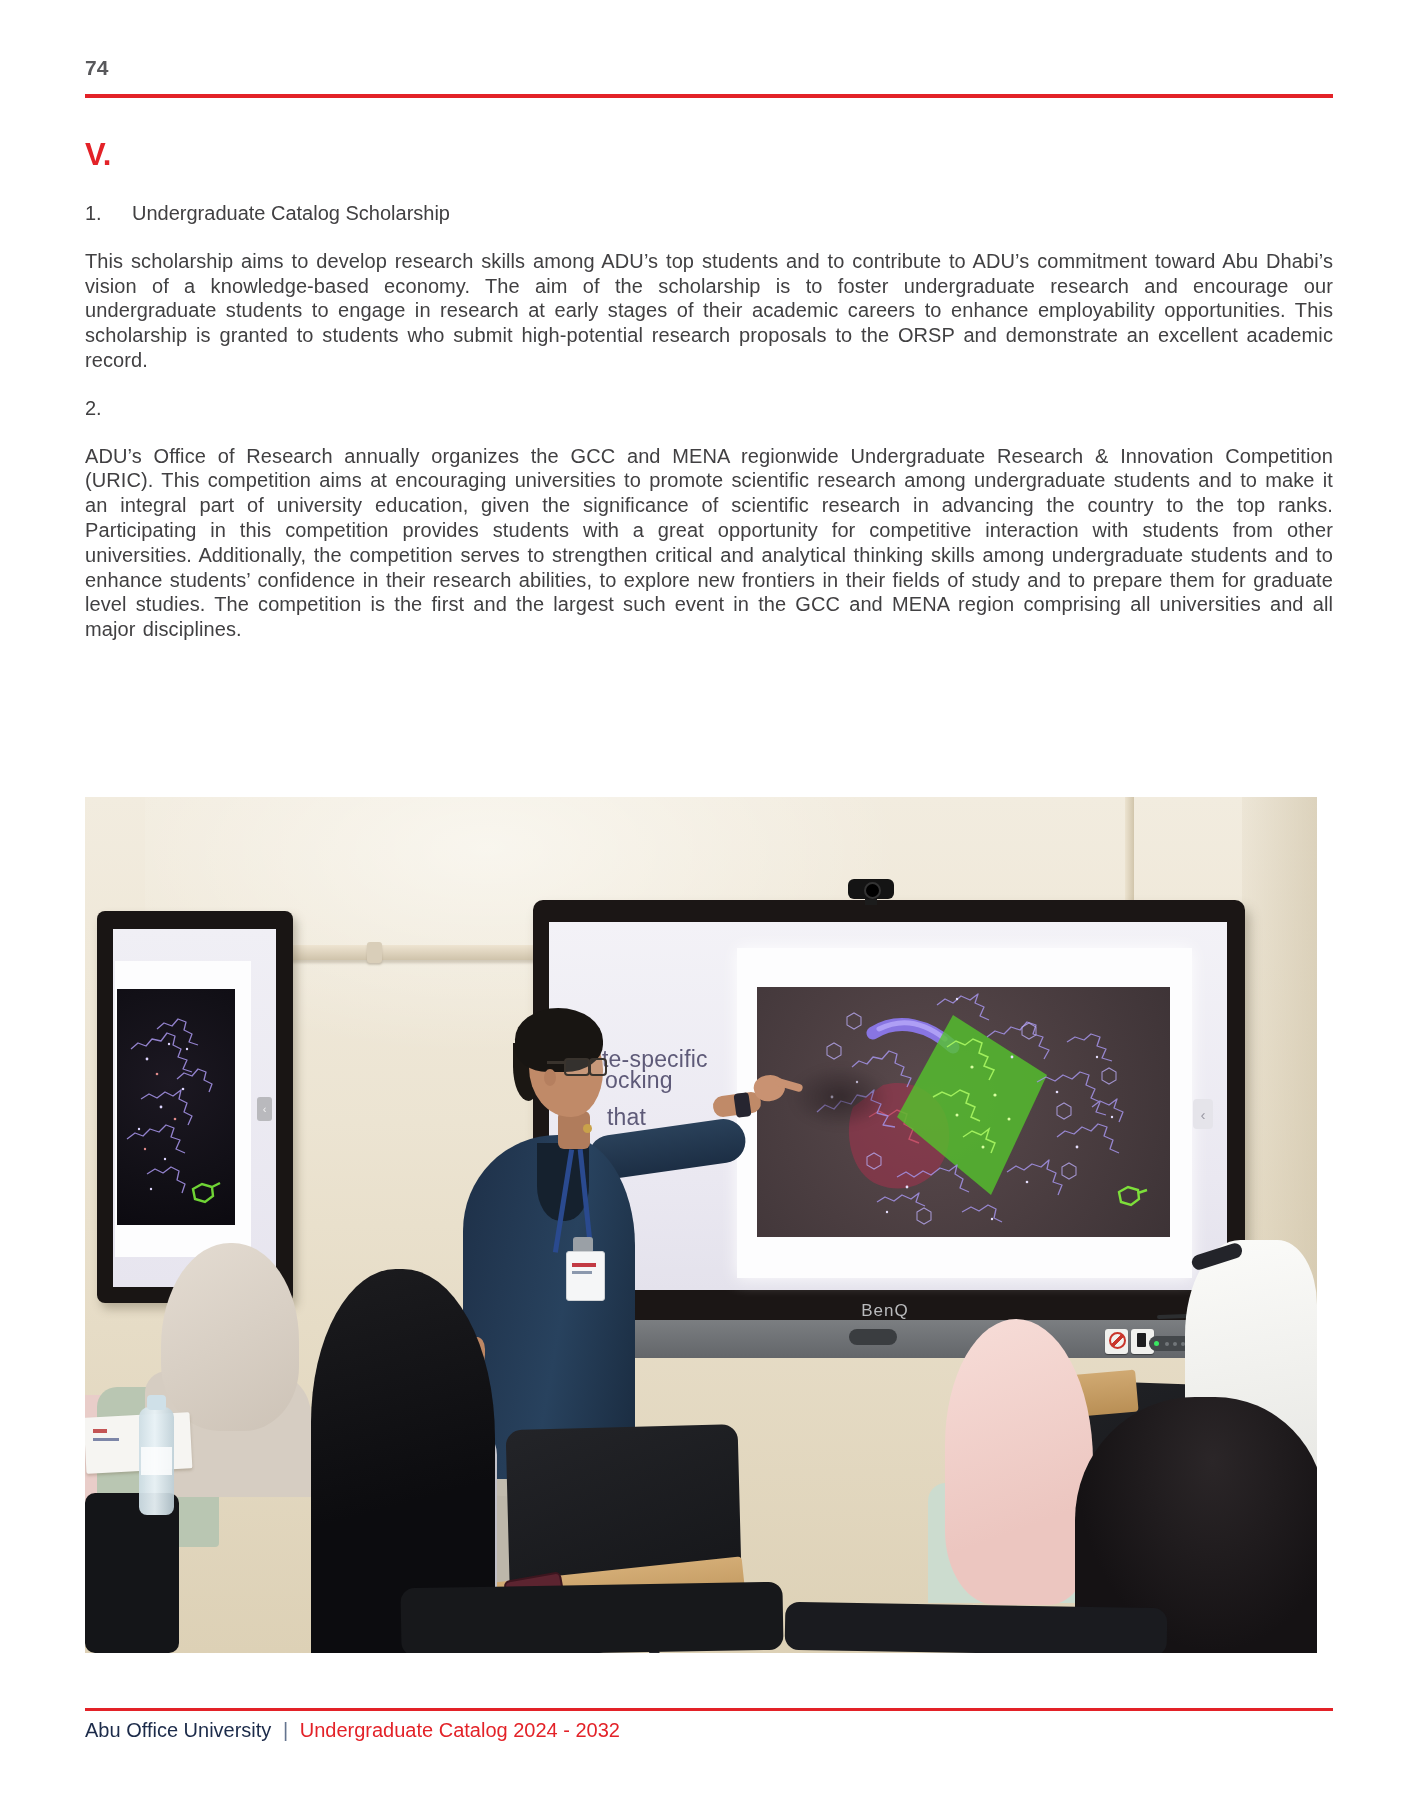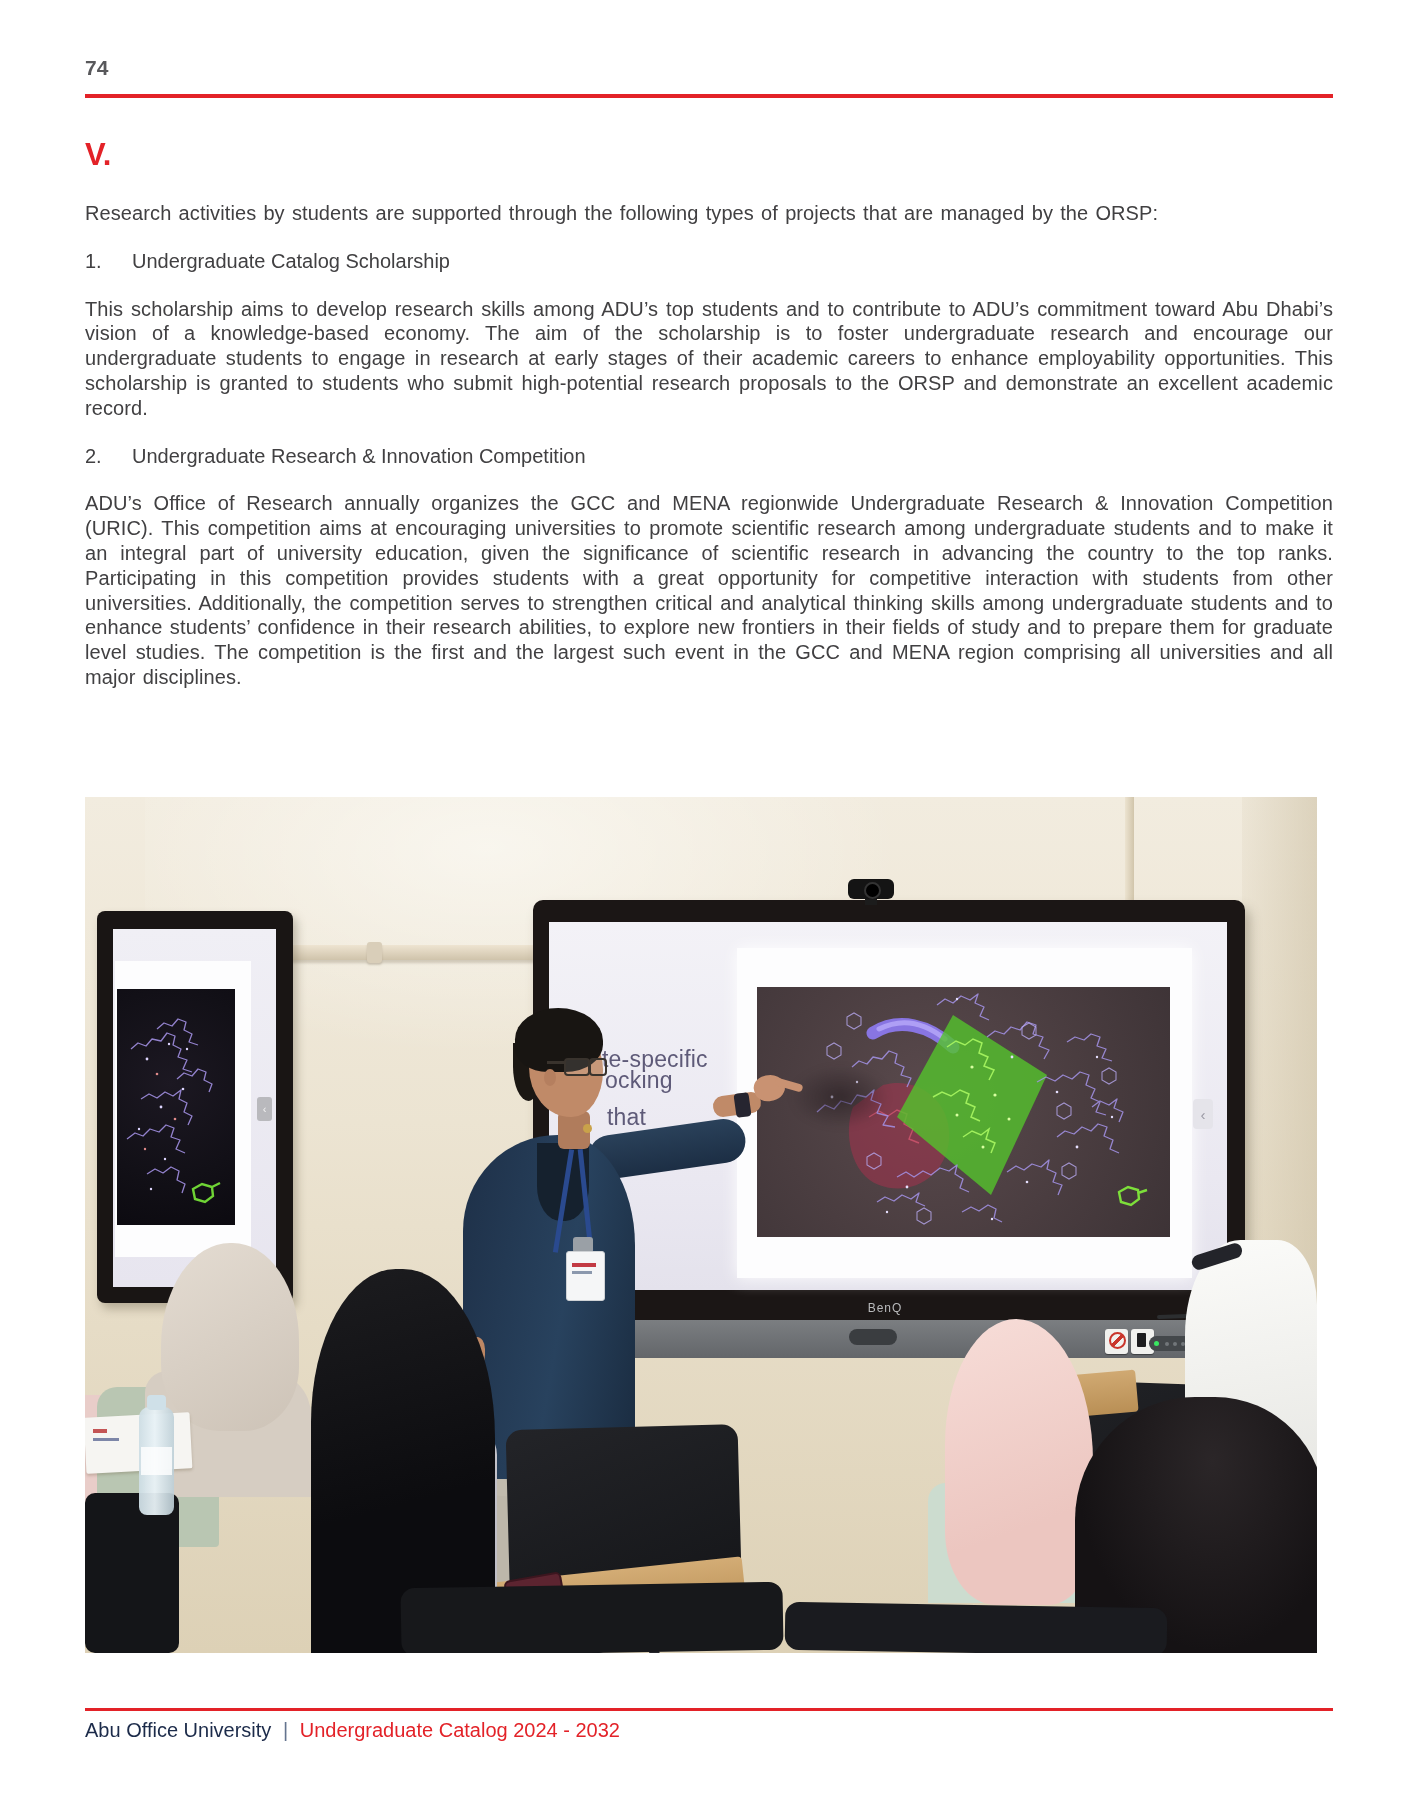--- a/index.html
+++ b/index.html
@@ -47,21 +47,21 @@
   .dispR-screen{left:464px;top:125px;width:678px;height:368px;background:linear-gradient(180deg,#f3f2f7 0%,#eae8f1 70%,#e4e2ec 100%);}
   .dispR-slide{left:652px;top:151px;width:455px;height:330px;background:#fdfdfe;box-shadow:0 0 16px rgba(255,255,255,.95);}
   .dispR-dark{left:672px;top:190px;width:413px;height:250px;overflow:hidden;
     background:radial-gradient(circle at 42% 45%,#5a4a4d 0%,#4a3d40 55%,#3d3336 100%);}
   .slide-frag{color:#5e5a78;font-size:23px;line-height:23px;letter-spacing:.2px;}
   .frag1{left:517px;top:251px;} .frag2{left:520px;top:272px;} .frag3{left:522px;top:309px;}
   .dispR-chev{left:1108px;top:302px;width:20px;height:30px;background:#e5e4ea;border-radius:4px;
     color:#9a99a4;font-size:15px;display:flex;align-items:center;justify-content:center;}
   .dispR-bar{left:455px;top:523px;width:702px;height:38px;border-radius:0 0 8px 8px;
     background:linear-gradient(180deg,#7b7e81,#63666a);}
-  .benq{left:755px;top:504px;width:90px;text-align:center;color:#b9babc;font-size:12px;letter-spacing:1px;}
+  .benq{left:755px;top:504px;width:90px;text-align:center;color:#b9babc;font-size:17px;letter-spacing:1px;}
   .bar-pill{left:764px;top:532px;width:48px;height:16px;background:#3a3d40;border-radius:8px;}
   .bar-pen{left:1072px;top:517px;width:58px;height:4px;background:#2c2e30;border-radius:2px;transform:rotate(-2deg);}
   .sticker{width:23px;height:25px;background:#f1f1ee;border-radius:3px;box-shadow:0 1px 1px rgba(0,0,0,.4);}
   .sticker1{left:1020px;top:532px;} .sticker2{left:1046px;top:532px;}
   .nophone{left:4px;top:3px;width:13px;height:13px;border:2px solid #c9352b;border-radius:50%;
     background:linear-gradient(135deg,transparent 42%,#c9352b 42%,#c9352b 58%,transparent 58%),#f1f1ee;}
   .doorman{left:6px;top:4px;width:9px;height:14px;background:#1d1d1f;border-radius:1px;}
   .bar-ctl{left:1064px;top:539px;width:52px;height:15px;background:#44484b;border-radius:8px;}
   .led{left:1069px;top:544px;width:5px;height:5px;border-radius:50%;background:#39e561;}
   .ctl-dot{width:4px;height:4px;border-radius:50%;background:#72767a;top:545px;}
@@ -138,29 +138,27 @@
 </head>
 <body>
 
 <div class="ab page-number">74</div>
 <div class="ab top-rule"></div>
 
 <div class="ab text-col">
   <h1 class="section-heading">
     <span class="heading-num">V.</span>
   </h1>
-  <p class="body">Research activities by students are supported through the following types of projects that are managed by the ORSP:</p>
   <div class="list-item">
     <span class="item-num">1.</span>
     <span>Undergraduate Catalog Scholarship</span>
   </div>
   <p class="body">This scholarship aims to develop research skills among ADU’s top students and to contribute to ADU’s commitment toward Abu Dhabi’s vision of a knowledge-based economy. The aim of the scholarship is to foster undergraduate research and encourage our undergraduate students to engage in research at early stages of their academic careers to enhance employability opportunities. This scholarship is granted to students who submit high-potential research proposals to the ORSP and demonstrate an excellent academic record.</p>
   <div class="list-item">
     <span class="item-num">2.</span>
-    <span>Undergraduate Research &amp; Innovation Competition</span>
   </div>
   <p class="body">ADU’s Office of Research annually organizes the GCC and MENA regionwide Undergraduate Research &amp; Innovation Competition (URIC). This competition aims at encouraging universities to promote scientific research among undergraduate students and to make it an integral part of university education, given the significance of scientific research in advancing the country to the top ranks. Participating in this competition provides students with a great opportunity for competitive interaction with students from other universities. Additionally, the competition serves to strengthen critical and analytical thinking skills among undergraduate students and to enhance students’ confidence in their research abilities, to explore new frontiers in their fields of study and to prepare them for graduate level studies. The competition is the first and the largest such event in the GCC and MENA region comprising all universities and all major disciplines.</p>
 </div>
 
 <div class="ab photo">
   <div class="ab light-glow"></div>
   <div class="ab wall-right-band"></div>
   <div class="ab wall-lower-right"></div>
   <div class="ab pipe"></div>
   <div class="ab pipe-joint"></div>

